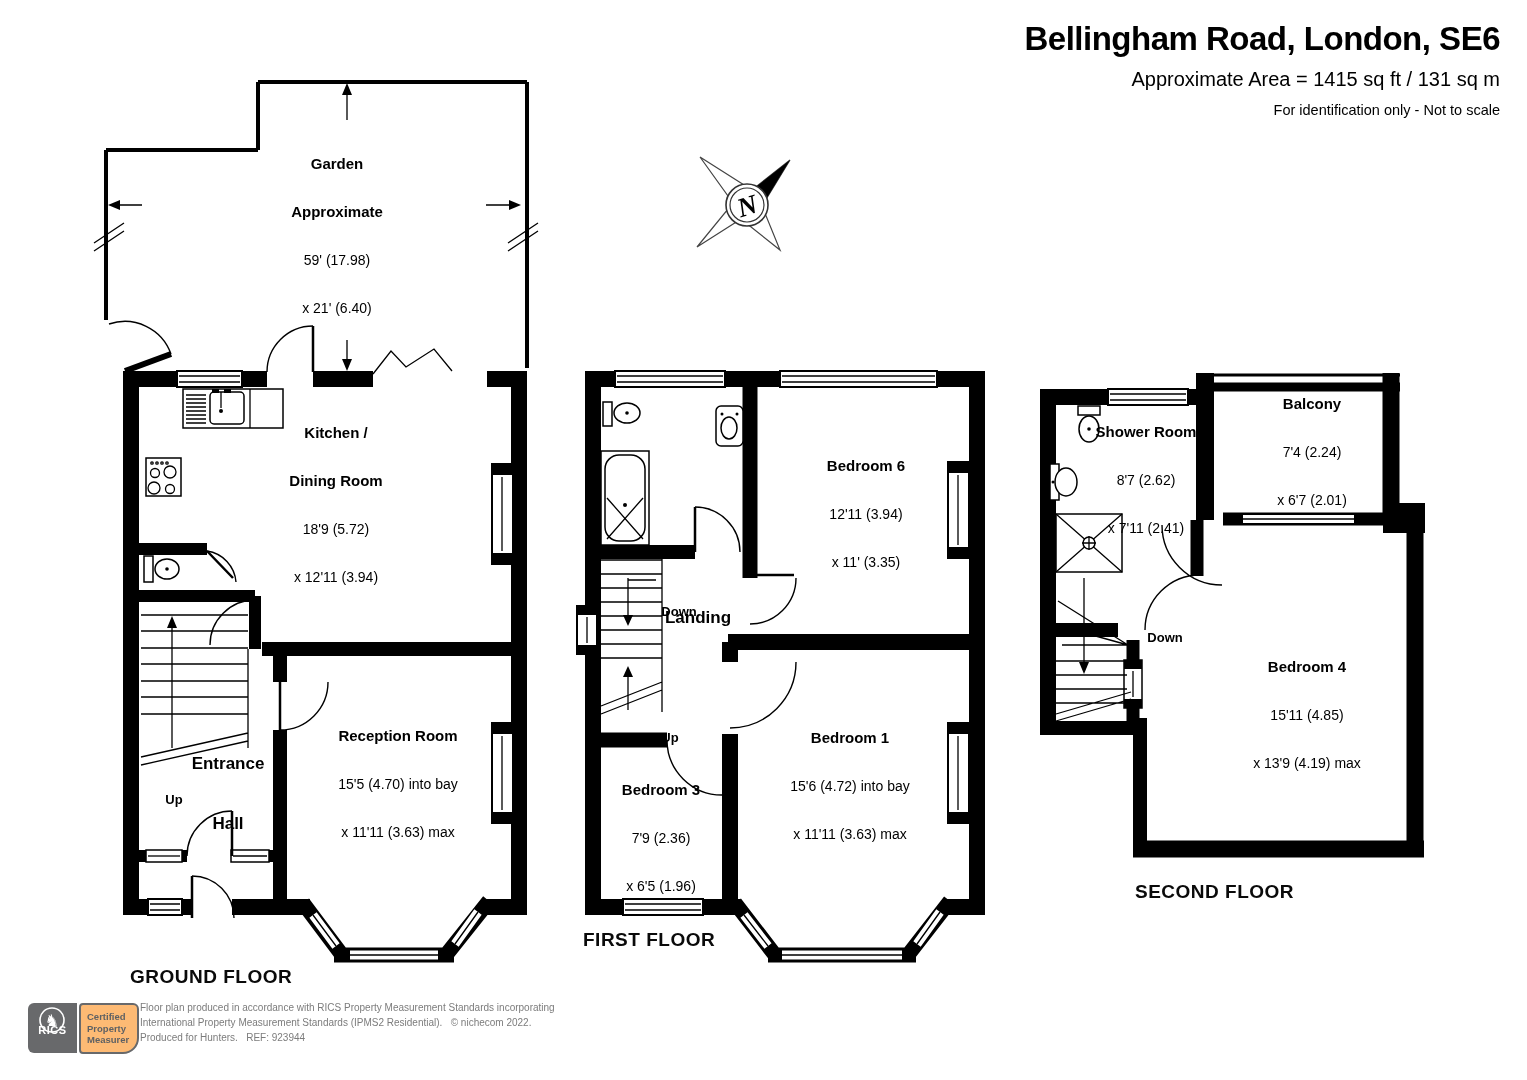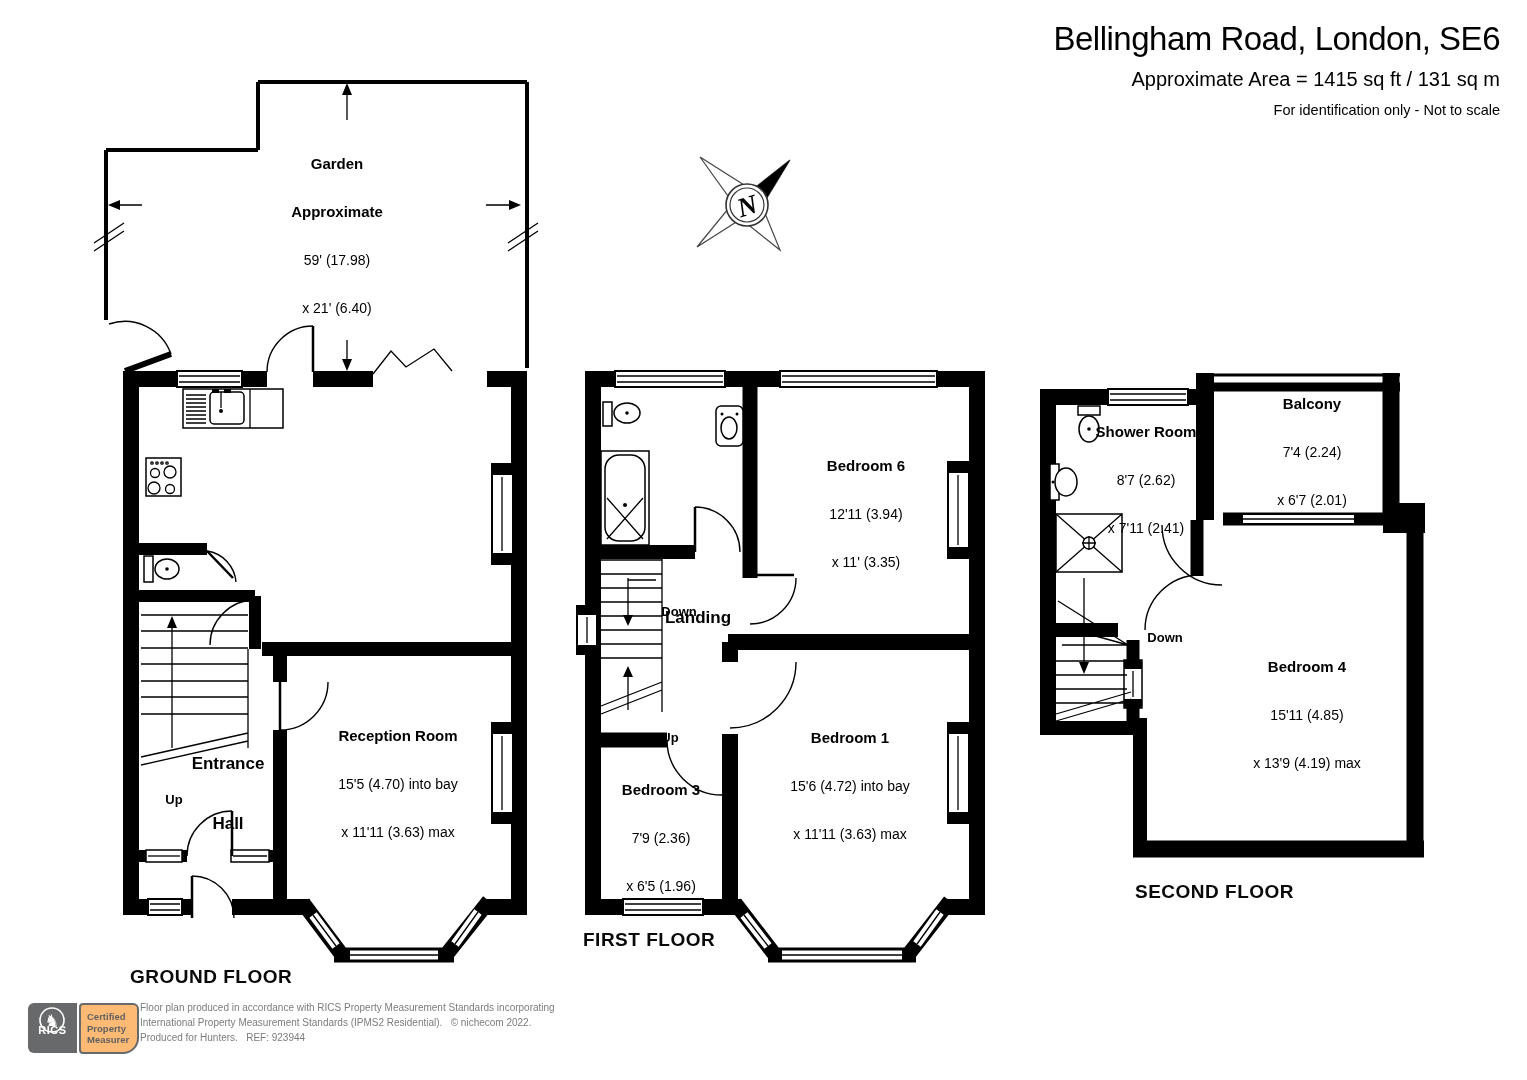--- a/index.html
+++ b/index.html
@@ -32,21 +32,21 @@
   .plan-label{position:absolute;transform:translate(-50%,-50%);text-align:center;
               white-space:pre;line-height:16px;color:#000;}
   .nm{font-weight:700;font-size:15px;}
   .dm{font-weight:400;font-size:14px;}
   .small-label{position:absolute;transform:translate(-50%,-50%);font-weight:700;font-size:13px;white-space:pre;margin-top:26px;}
   .big-label{position:absolute;transform:translate(-50%,-50%);font-weight:700;font-size:17px;
              text-align:center;white-space:pre;line-height:20px;}
   .floor-title{position:absolute;transform:translateY(-50%);font-weight:700;font-size:19px;
                letter-spacing:.5px;white-space:pre;color:#0a0a0a;}
   .hdr{position:absolute;right:27px;text-align:right;white-space:pre;}
-  .hdr-address{top:20px;font-weight:400;font-size:33px;letter-spacing:-.5px;text-align:right;}
+  .hdr-address{top:20px;font-weight:700;font-size:33px;letter-spacing:-.5px;text-align:right;}
   .hdr-area{top:68px;font-weight:400;font-size:20px;}
   .hdr-disc{top:102px;font-weight:400;font-size:14.5px;}
   
   .footer-line{position:absolute;left:140px;font-size:10px;color:#7c7c7c;white-space:pre;}
   .badge-dark{position:absolute;left:28px;top:1003px;width:49px;height:50px;background:#68696b;
               border-radius:6px 0 0 6px;}
   .badge-dark .brand{position:absolute;left:0;right:0;bottom:17px;text-align:center;color:#fff;
               font-weight:700;font-size:11px;letter-spacing:.5px;}
   .badge-light{position:absolute;left:79px;top:1003px;width:56px;height:47px;background:#fdba74;
               border:2px solid #68696b;border-radius:4px 6px 16px 4px;}
@@ -301,20 +301,26 @@
   <div class="hdr hdr-address">Bellingham Road, London, SE6</div>
   <div class="hdr hdr-area">Approximate Area = 1415 sq ft / 131 sq m</div>
   <div class="hdr hdr-disc">For identification only - Not to scale</div>
 
   <div class="plan-label" style="left:337px;top:236px">
     <div class="nm">Garden</div>
     <div class="nm">Approximate</div>
     <div class="dm">59' (17.98)</div>
     <div class="dm">x 21' (6.40)</div>
   </div>
+  <div class="plan-label" style="left:336px;top:505px">
+    <div class="nm">Kitchen /</div>
+    <div class="nm">Dining Room</div>
+    <div class="dm">18'9 (5.72)</div>
+    <div class="dm">x 12'11 (3.94)</div>
+  </div>
   <div class="plan-label" style="left:398px;top:784px">
     <div class="nm">Reception Room</div>
     <div class="dm">15'5 (4.70) into bay</div>
     <div class="dm">x 11'11 (3.63) max</div>
   </div>
   <div class="big-label" style="left:228px;top:794px">
     <div>Entrance</div>
     <div>Hall</div>
   </div>
   <div class="small-label" style="left:174px;top:773px">Up</div>

